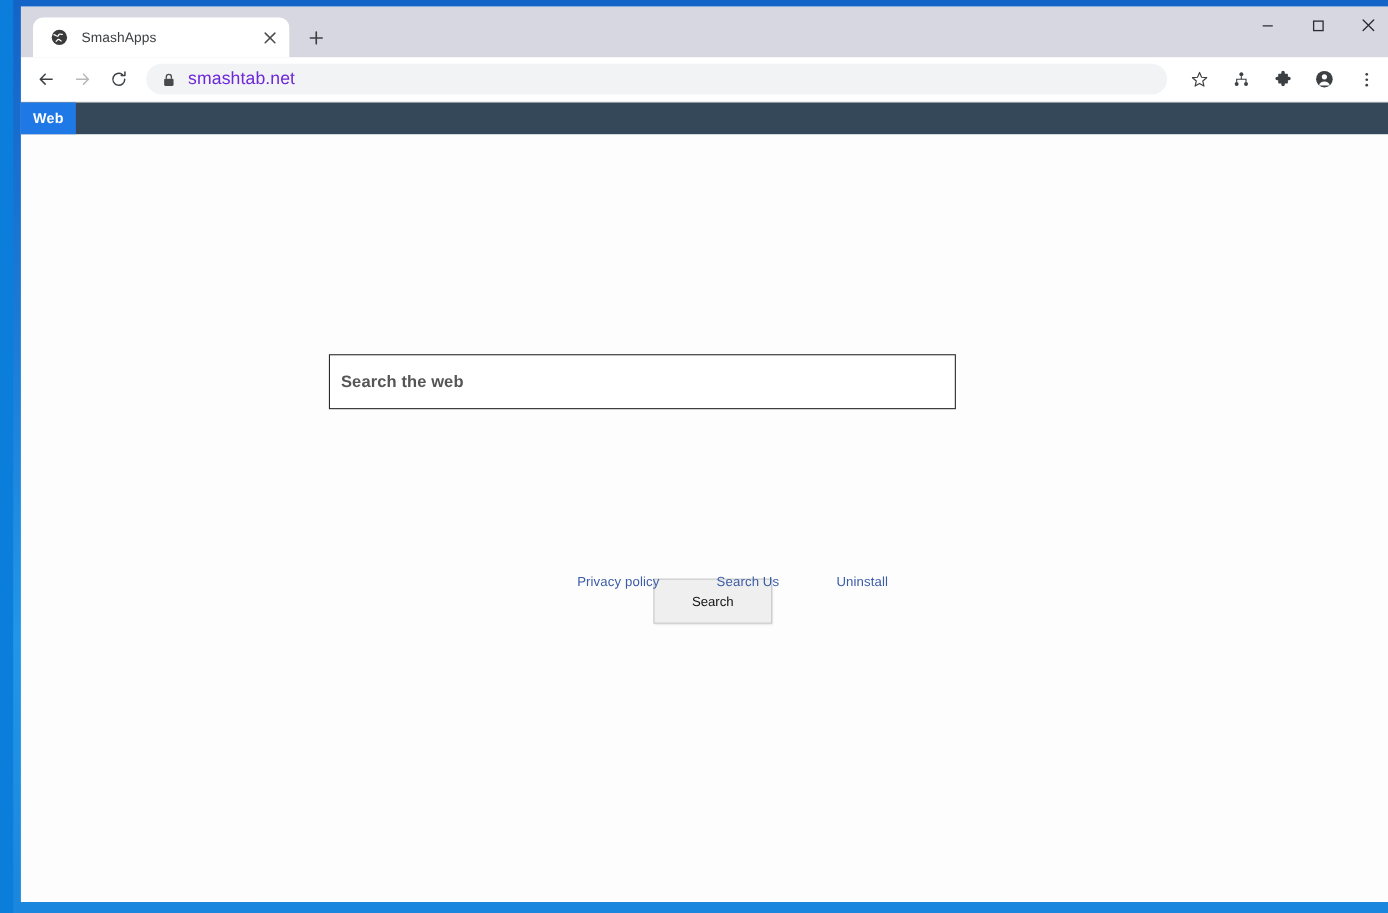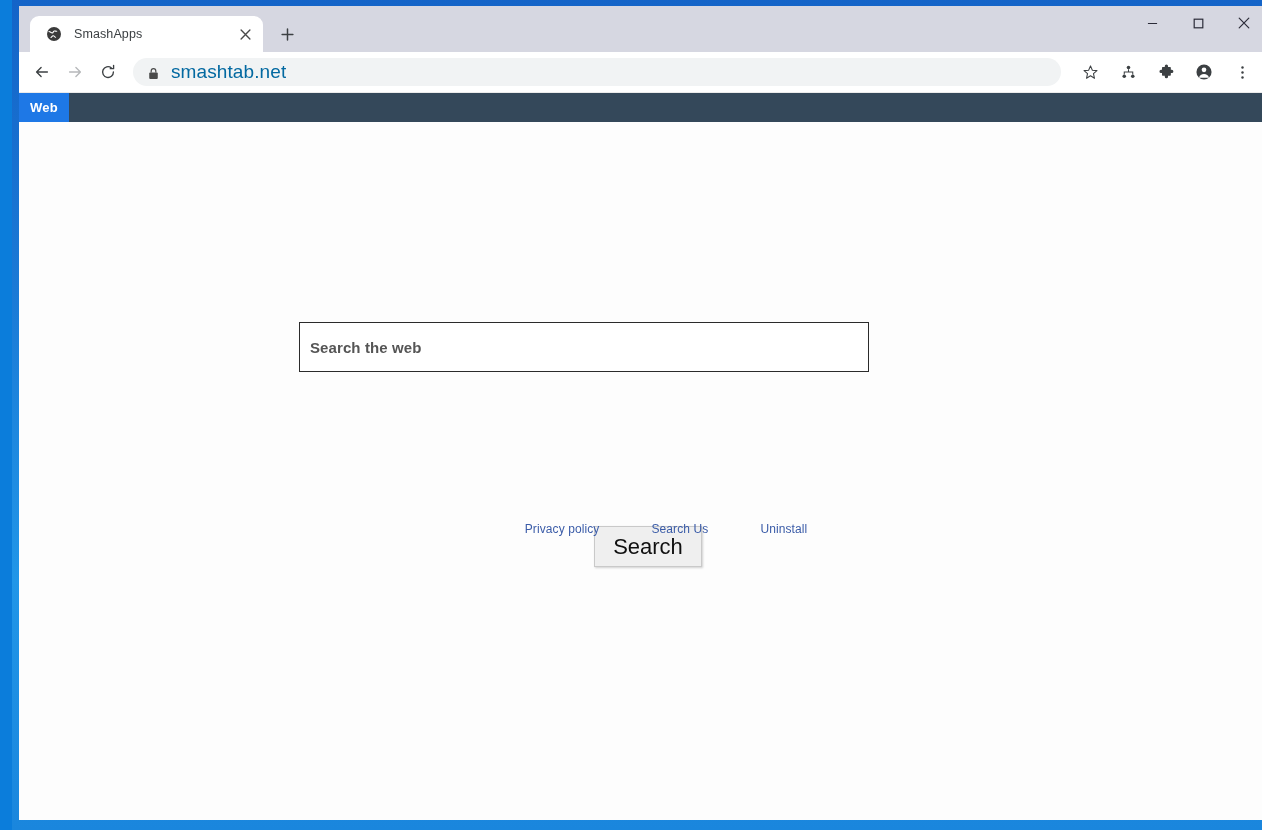--- a/index.html
+++ b/index.html
@@ -149,22 +149,22 @@
     min-width: 0;
   }
   .lock-icon {
     width: 13px;
     height: 13px;
     flex: none;
     margin-right: 11px;
     color: #4a4a4a;
   }
   .omnibox-url {
-    font-size: 19px;
-    color: #0369a1;
+    font-size: 16px;
+    color: #6d28d9;
     white-space: nowrap;
     overflow: hidden;
     text-overflow: ellipsis;
     letter-spacing: 0.1px;
   }
   .tb-right {
     display: flex;
     align-items: center;
     flex: none;
   }
@@ -225,21 +225,21 @@
 
   .search-button {
     position: absolute;
     left: 575px;
     top: 404px;
     width: 108px;
     height: 41px;
     background: #efefef;
     border: 1px solid #c9c9c9;
     box-shadow: 1px 1px 2px rgba(0,0,0,0.18);
-    font-size: 22px;
+    font-size: 12px;
     color: #101010;
     font-family: "Liberation Sans", sans-serif;
     display: flex;
     align-items: center;
     justify-content: center;
     box-sizing: border-box;
     cursor: pointer;
   }
 
   .footer-links {

